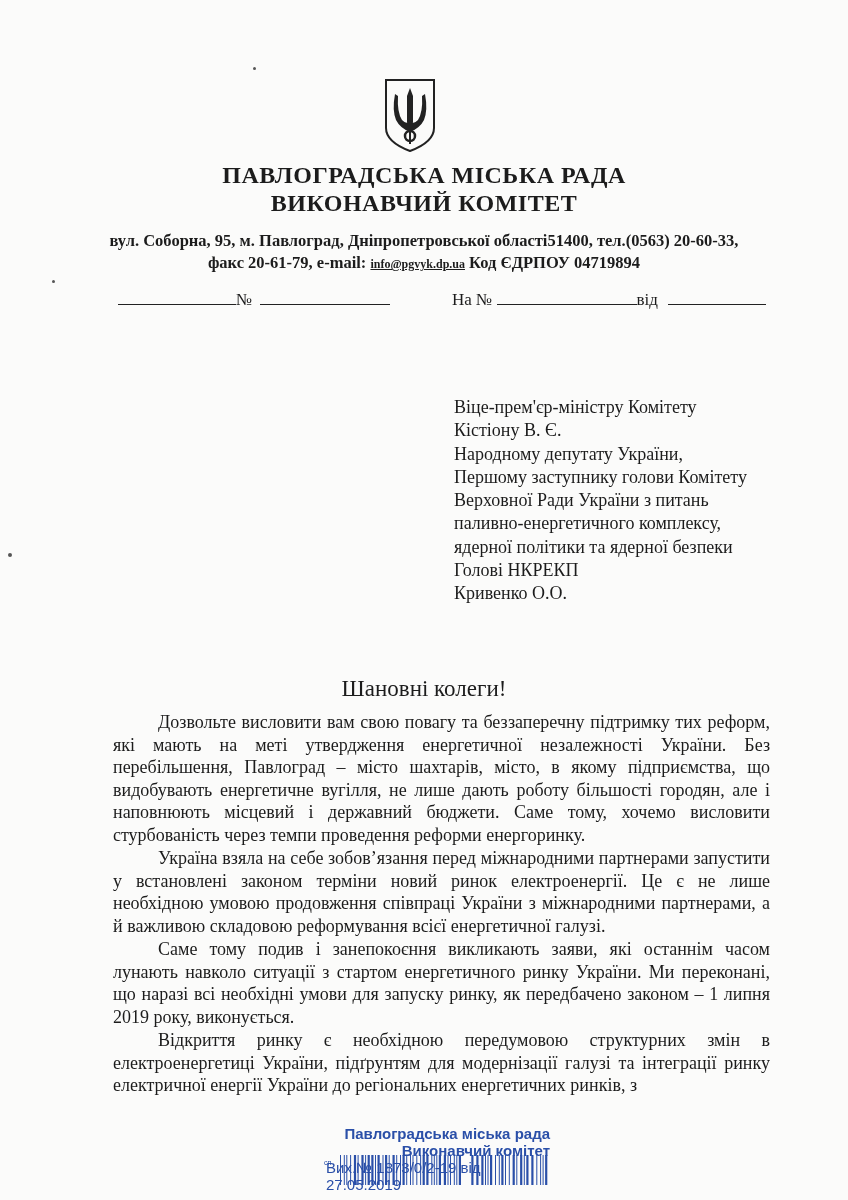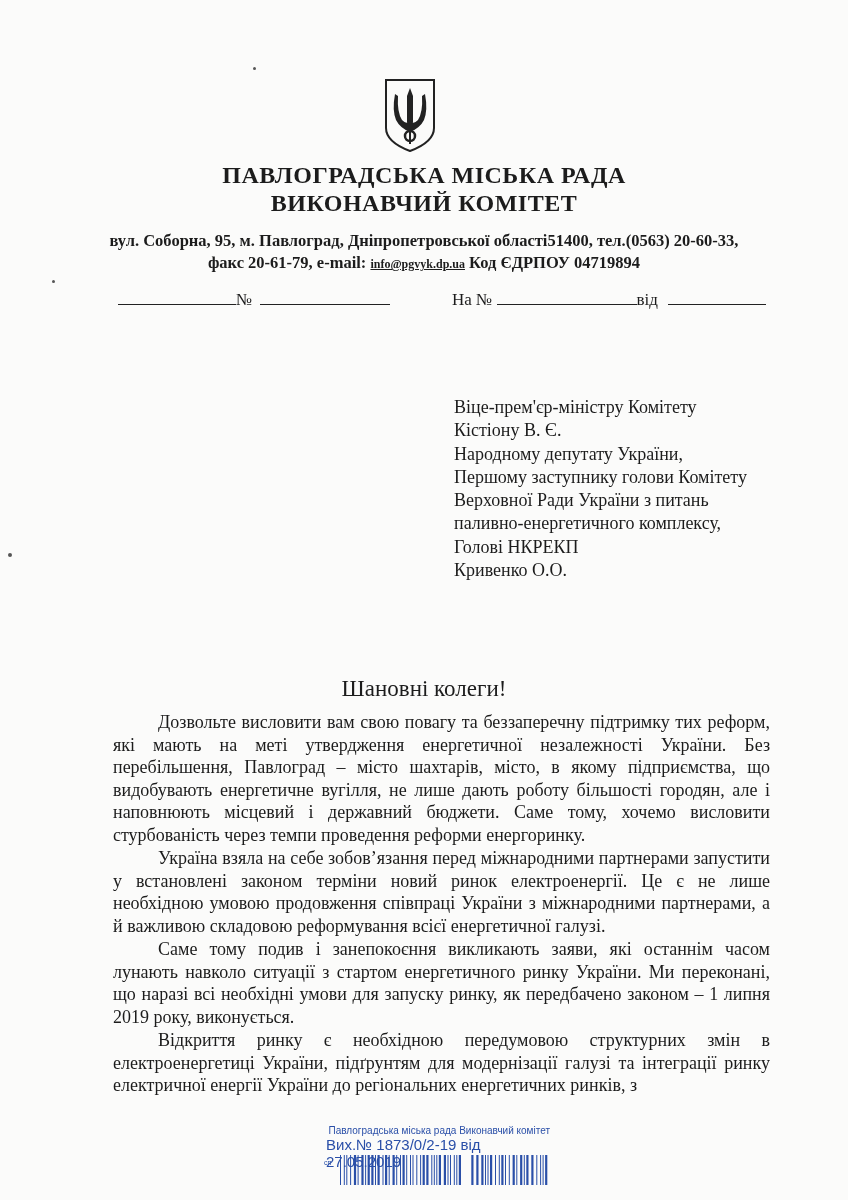--- a/index.html
+++ b/index.html
@@ -14,21 +14,21 @@
   .addr1{top:231px;}
   .addr2{top:253px;}
   .email{font-size:12px;text-decoration:underline;}
   .ref{top:290px;font-size:17px;}
   .line{display:inline-block;border-bottom:1px solid #222;height:14px;vertical-align:baseline;}
   .recip{left:454px;top:396px;font-size:18px;line-height:23.3px;}
   .greet{left:0;width:848px;text-align:center;top:676px;font-size:23px;}
   .body{left:112px;width:659px;top:710px;font-size:18px;line-height:22.5px;text-align:justify;}
   .body p{margin:1px;text-indent:45px;}
   .stamp{left:318px;top:1125px;width:240px;color:#2a4fa8;font-family:"Liberation Sans","DejaVu Sans",sans-serif;}
-  .stamp-org{font-size:10px;text-align:right;margin-right:8px;}
+  .stamp-org{font-size:15px;text-align:right;margin-right:8px;font-weight:bold;}
   .stamp-no{font-size:15px;margin-left:8px;}
   .stamp-code{position:absolute;left:6px;top:34px;font-size:7px;}
   .barcode{position:absolute;left:22px;top:30px;height:30px;width:210px;}
   .dot{position:absolute;border-radius:50%;background:#555;}
 </style>
 </head>
 <body>
 
 <svg class="abs emblem" viewBox="0 0 56 78">
   <path d="M4 4 H52 V52 Q52 66 28 75 Q4 66 4 52 Z" fill="none" stroke="#222" stroke-width="2"></path>
@@ -56,20 +56,21 @@
   <span class="line" style="width:98px;margin-left:6px;"></span>
 </div>
 
 <div class="abs recip">
   <div>Віце-прем'єр-міністру Комітету</div>
   <div>Кістіону В. Є.</div>
   <div>Народному депутату України,</div>
   <div>Першому заступнику голови Комітету</div>
   <div>Верховної Ради України з питань</div>
   <div>паливно-енергетичного комплексу,</div>
+  <div>ядерної політики та ядерної безпеки</div>
   <div>Голові НКРЕКП</div>
   <div>Кривенко О.О.</div>
 </div>
 
 <div class="abs greet">Шановні колеги!</div>
 
 <div class="abs body">
   <p>Дозвольте висловити вам свою повагу та беззаперечну підтримку тих реформ, які мають на меті утвердження енергетичної незалежності України. Без перебільшення, Павлоград – місто шахтарів, місто, в якому підприємства, що видобувають енергетичне вугілля, не лише дають роботу більшості городян, але і наповнюють місцевий і державний бюджети. Саме тому, хочемо висловити стурбованість через темпи проведення реформи енергоринку.</p>
   <p>Україна взяла на себе зобов’язання перед міжнародними партнерами запустити у встановлені законом терміни новий ринок електроенергії. Це є не лише необхідною умовою продовження співпраці України з міжнародними партнерами, а й важливою складовою реформування всієї енергетичної галузі.</p>
   <p>Саме тому подив і занепокоєння викликають заяви, які останнім часом лунають навколо ситуації з стартом енергетичного ринку України. Ми переконані, що наразі всі необхідні умови для запуску ринку, як передбачено законом – 1 липня 2019 року, виконується.</p>

